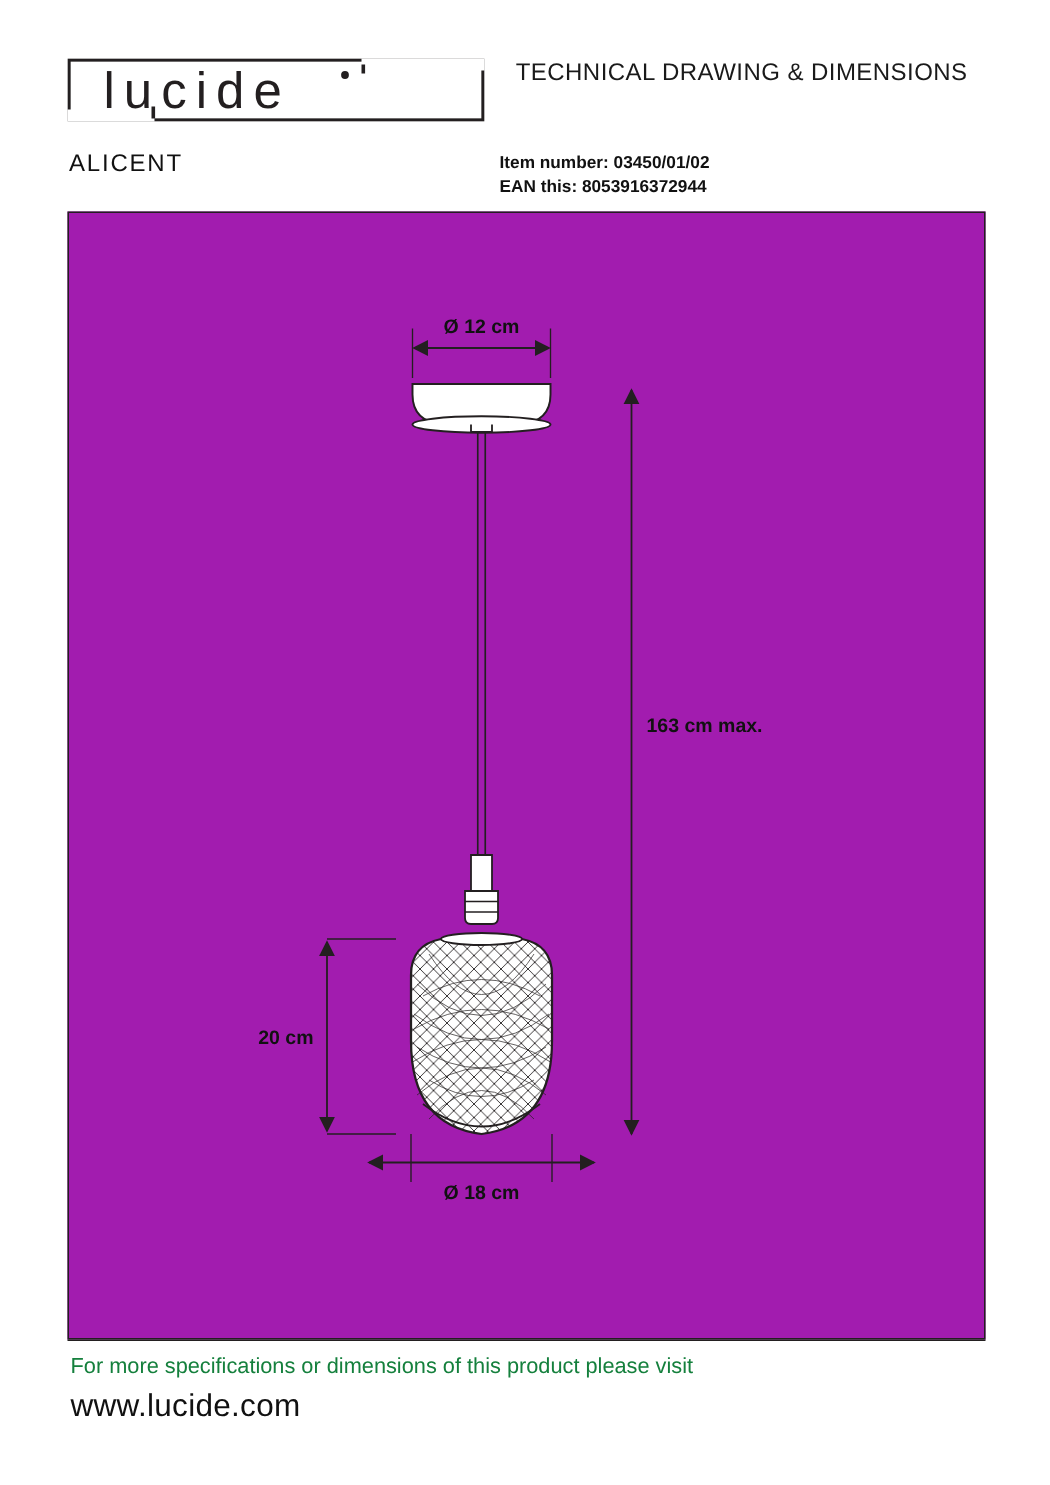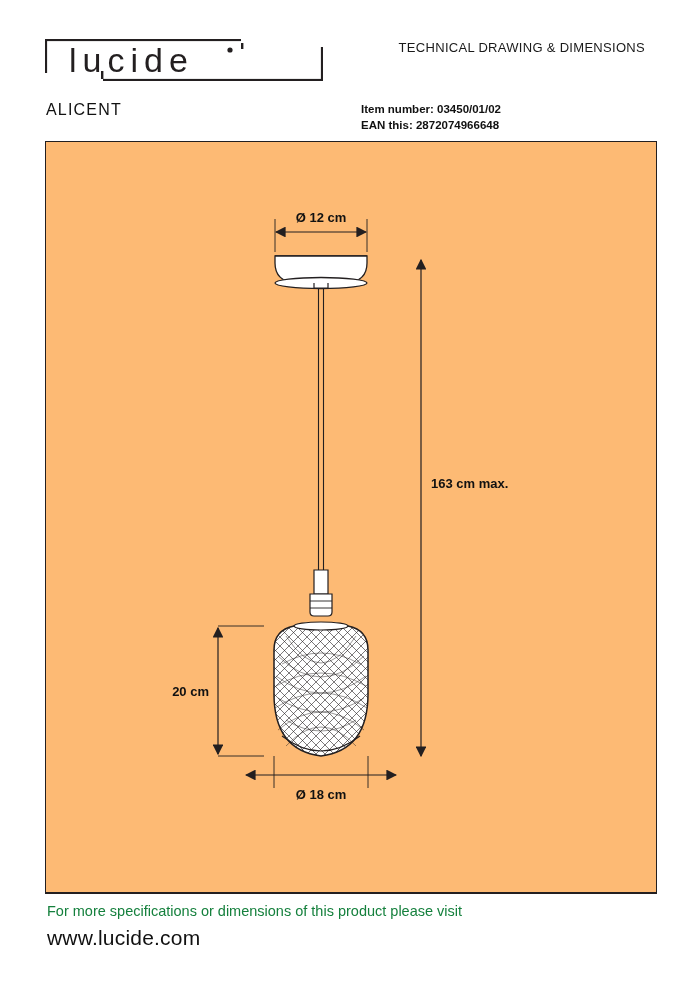--- a/index.html
+++ b/index.html
@@ -30,21 +30,21 @@
     top: 39px;
     width: 278px;
     height: 42px;
   }
   .brand-logo svg { display: block; }
 
   .header-note {
     position: absolute;
     right: 42px;
     top: 40px;
-    font-size: 13px;
+    font-size: 16px;
     letter-spacing: 0.3px;
     color: #1a1a1a;
     text-align: right;
     white-space: nowrap;
   }
 
   .product-title {
     position: absolute;
     left: 46px;
     top: 101px;
@@ -57,39 +57,38 @@
   .meta-block {
     position: absolute;
     left: 333px;
     top: 101px;
     font-size: 11.5px;
     line-height: 16px;
     color: #111111;
   }
   .meta-block .meta-row {
     white-space: nowrap;
-    margin-left: 28px;
   }
   .meta-block .meta-label {
     font-weight: bold;
   }
   .meta-block .meta-value {
     font-weight: bold;
   }
 
   
   .frame {
     position: absolute;
     left: 45px;
     top: 141px;
     width: 612px;
     height: 752px;
     border: 1.2px solid #231f20;
     box-sizing: border-box;
-    background: #fdba74;
+    background: #a21caf;
   }
 
   .drawing {
     position: absolute;
     left: 0; top: 0;
     width: 612px;
     height: 752px;
   }
 
   
@@ -144,21 +143,21 @@
 
   <div class="product-title">ALICENT</div>
 
   <div class="meta-block">
     <div class="meta-row">
       <span class="meta-label">Item number:</span>
       <span class="meta-value">03450/01/02</span>
     </div>
     <div class="meta-row">
       <span class="meta-label">EAN this:</span>
-      <span class="meta-value">2872074966648</span>
+      <span class="meta-value">8053916372944</span>
     </div>
   </div>
 
   <div class="frame">
     <svg class="drawing" viewBox="0 0 612 752" xmlns="http://www.w3.org/2000/svg">
       <defs>
         <marker id="arrHead" markerWidth="9" markerHeight="9" refX="8" refY="4.5" orient="auto">
           <path d="M0,0 L9,4.5 L0,9 z" fill="#231f20"></path>
         </marker>
         <marker id="arrTail" markerWidth="9" markerHeight="9" refX="1" refY="4.5" orient="auto">

